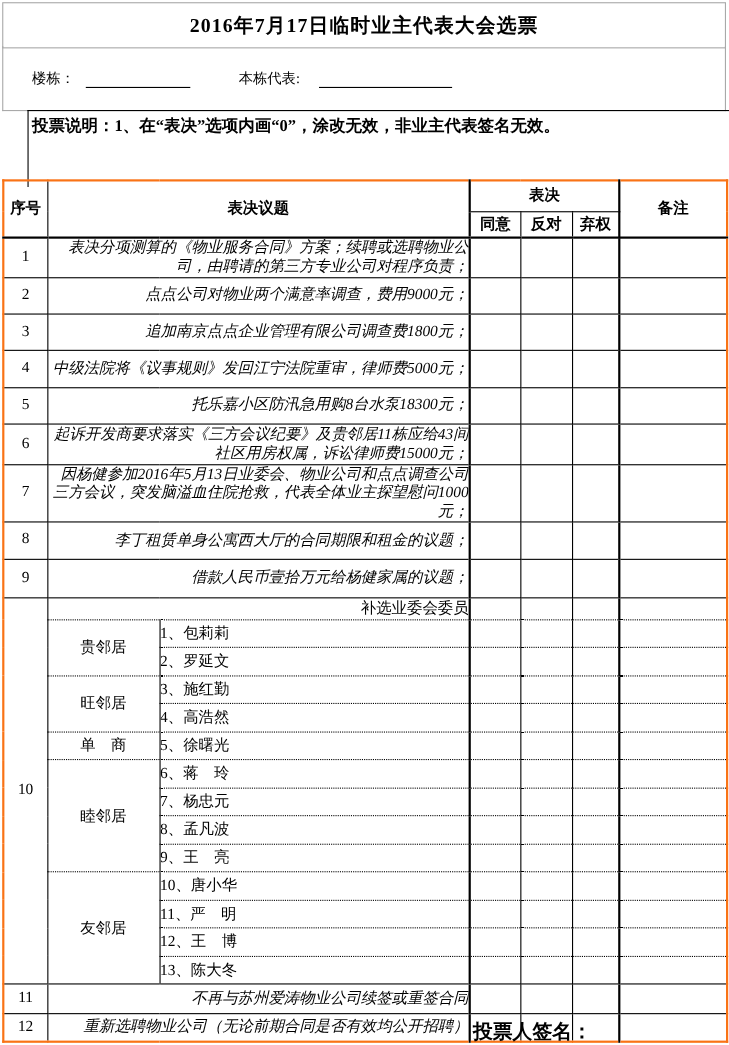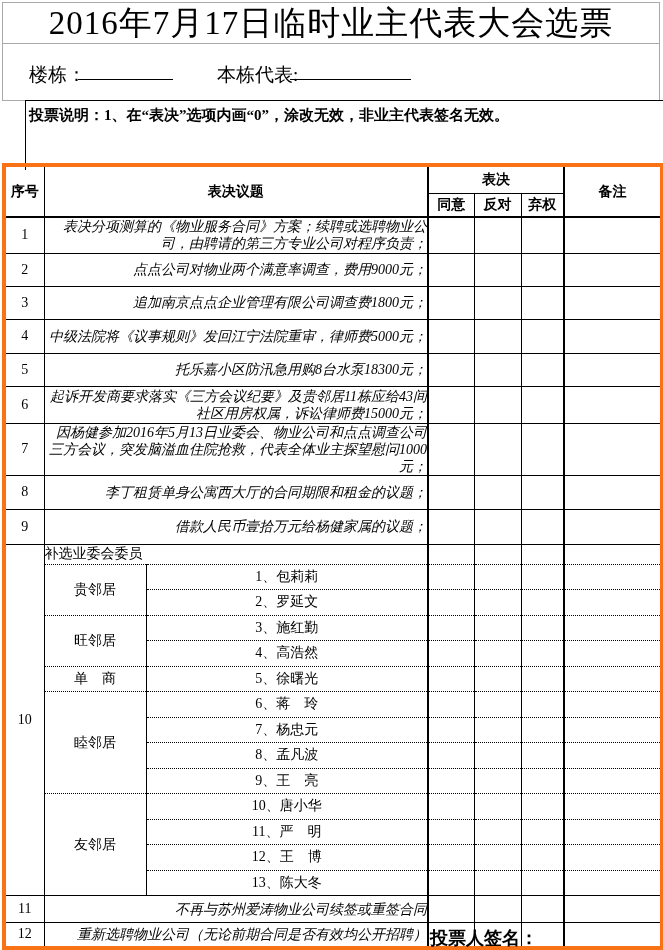--- a/index.html
+++ b/index.html
@@ -2,49 +2,49 @@
 <html><head>
 <meta charset="utf-8">
 <style>
   html,body{margin:0;padding:0;background:#fff;}
   .page{position:relative;width:663px;height:950px;background:#fff;overflow:hidden;
         font-family:"Liberation Serif","DejaVu Serif",serif;color:#000;}
 
   
   .title-box{position:absolute;left:2px;top:2px;width:656px;height:40px;
              border:1px solid #a9a9a9;display:flex;align-items:center;justify-content:center;}
-  .title-box h1{margin:0;font-size:33px;font-weight:normal;letter-spacing:1px;}
+  .title-box h1{margin:0;font-size:18px;font-weight:bold;letter-spacing:1px;}
   .info-box{position:absolute;left:2px;top:42px;width:656px;height:58px;
-            border:1px solid #a9a9a9;border-top:none;font-size:19px;}
+            border:1px solid #a9a9a9;border-top:none;font-size:13px;}
   .info-label{position:absolute;top:20px;}
   .lbl-building{left:26px;}
   .lbl-rep{left:214px;}
   .blank-line{position:absolute;top:21px;height:16px;border-bottom:1px solid #000;}
   .line-building{left:75px;width:95px;}
   .line-rep{left:287px;width:121px;}
 
   .note-box{position:absolute;left:2px;top:100px;width:656px;height:70px;
             border:1px solid #000;border-bottom:none;display:flex;
             font-size:15px;font-weight:bold;padding-top:5px;box-sizing:border-box;margin-left:23px;}
   .note-label{flex:none;padding-left:3px;line-height:19px;}
   .note-lines{flex:1;line-height:19px;}
 
   
   table.ballot{position:absolute;left:2px;top:163px;width:658px;table-layout:fixed;
-               border-collapse:collapse;border:4px solid #f97316;font-size:14px;padding-left:24px;}
+               border-collapse:collapse;border:2px solid #f97316;font-size:14px;padding-left:24px;}
   .ballot th,.ballot td{border:1px solid #000;padding:0;vertical-align:middle;
                         overflow:hidden;}
   .ballot th{font-weight:bold;text-align:center;font-size:14px;}
   .bb2{border-bottom:2px solid #000 !important;}
   .bl2{border-left:2px solid #000 !important;}
   .num{text-align:center;}
   .topic{text-align:right;padding:2px 4px;line-height:17px;font-style:italic;}
-  .lead{text-align:left;padding:0 4px;margin-left:39px;}
+  .lead{text-align:right;padding:0 4px;margin-left:39px;}
   .grp{text-align:center;border-right:1px dotted #000;}
-  .cand{text-align:center;border-left:1px dotted #000;}
+  .cand{border-left:1px dotted #000;}
   tr.r10h td{border-bottom:1px dotted #000;}
   tr.cr td{border-top:1px dotted #000;border-bottom:1px dotted #000;}
   tr.cr-last td{border-bottom:1px solid #000;}
   
   .hA{height:28px;} .hB{height:24px;}
   .h36{height:36px;} .h33{height:33px;} .h34{height:34px;} .h37{height:37px;}
   .h35{height:35px;} .h20{height:20px;} .hc{height:25.5px;} .h27{height:27px;}
   .h25{height:25px;margin-top:19px;}
 
   .signature{position:absolute;left:430px;top:926px;font-size:18px;font-weight:bold;}

